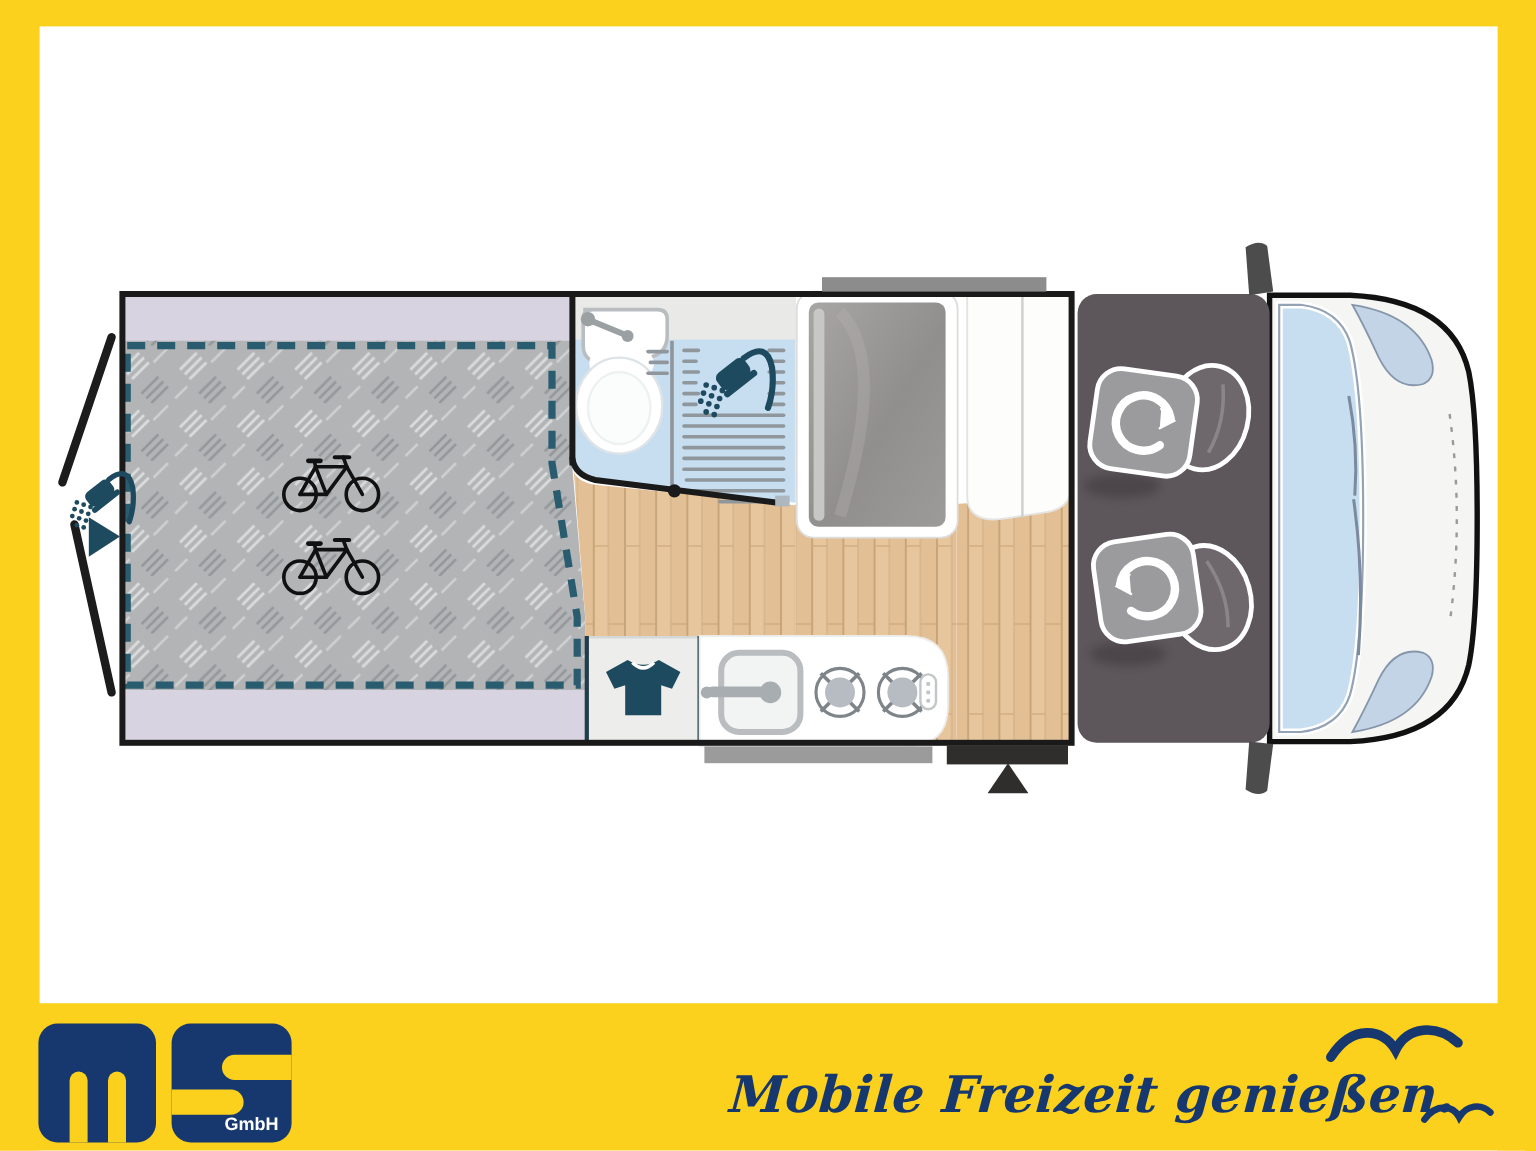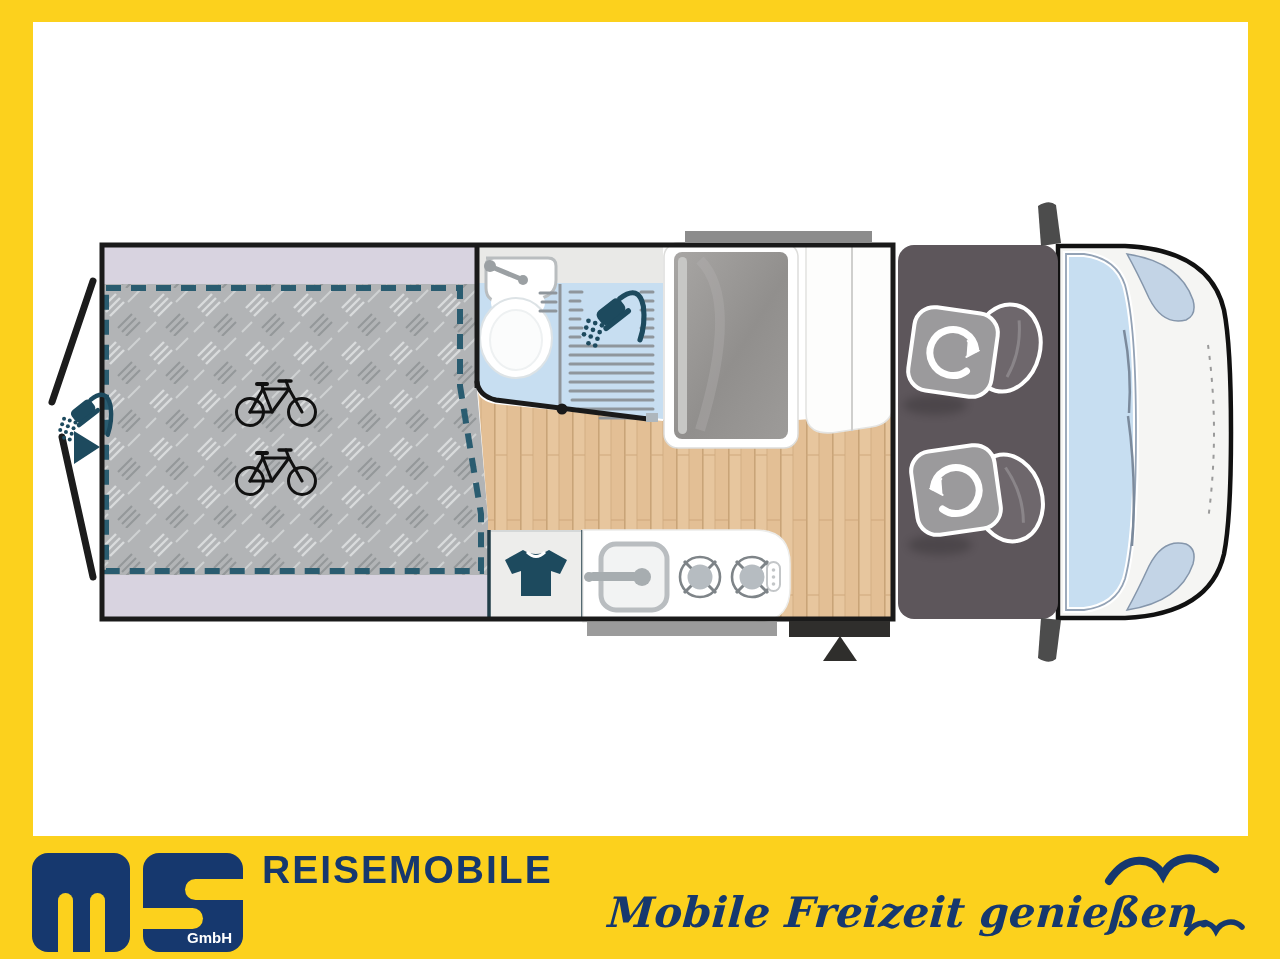--- a/index.html
+++ b/index.html
@@ -308,21 +308,20 @@
 <div id="bottom-band">
   <div class="logoblock" id="logo-m">
     <div class="mslot" id="mslot1"></div>
     <div class="mslot" id="mslot2"></div>
   </div>
   <div class="logoblock" id="logo-s">
     <div class="sslot" id="sslot-top"></div>
     <div class="sslot" id="sslot-bot"></div>
     <div id="gmbh">GmbH</div>
   </div>
-  <div id="company-name">REISEMOBILE</div>
   <div id="tagline">Mobile Freizeit genießen.</div>
   <svg width="160" height="110" viewBox="0 0 160 110" style="position:absolute;left:1095px;top:5px;">
     <path d="M14,40 C32,12 58,16 68,34 C78,14 102,12 120,28" stroke="var(--brand_navy)" stroke-width="8" fill="none" stroke-linecap="round"></path>
     <path d="M92,92 C102,78 116,80 121,90 C127,80 139,78 147,86" stroke="var(--brand_navy)" stroke-width="5.5" fill="none" stroke-linecap="round"></path>
   </svg>
 </div>
 
 </div>
 
 </body></html>

